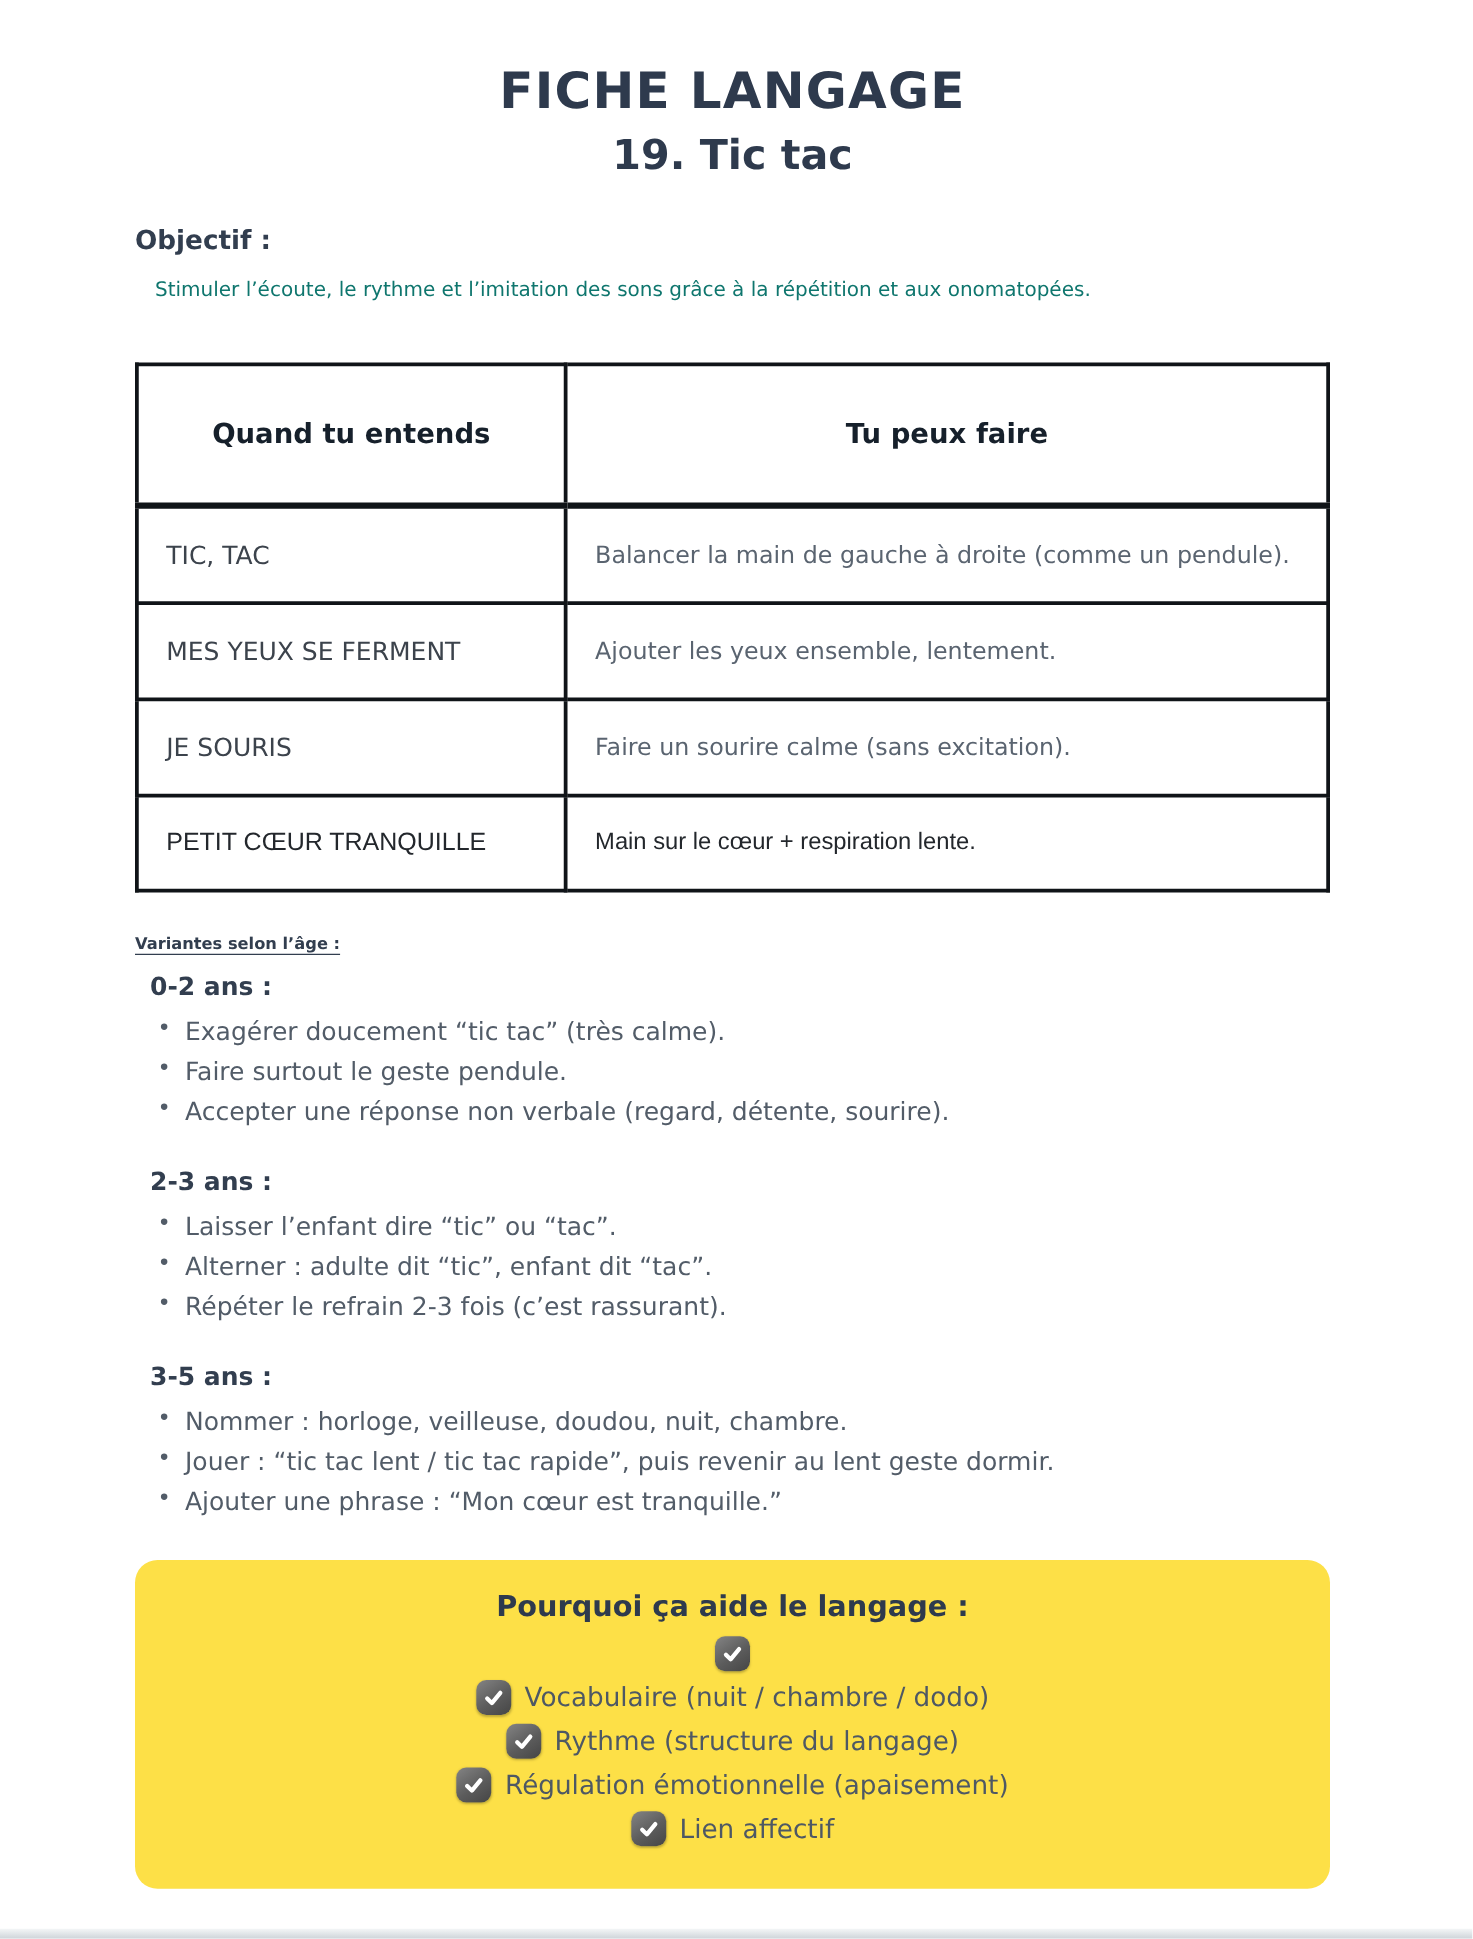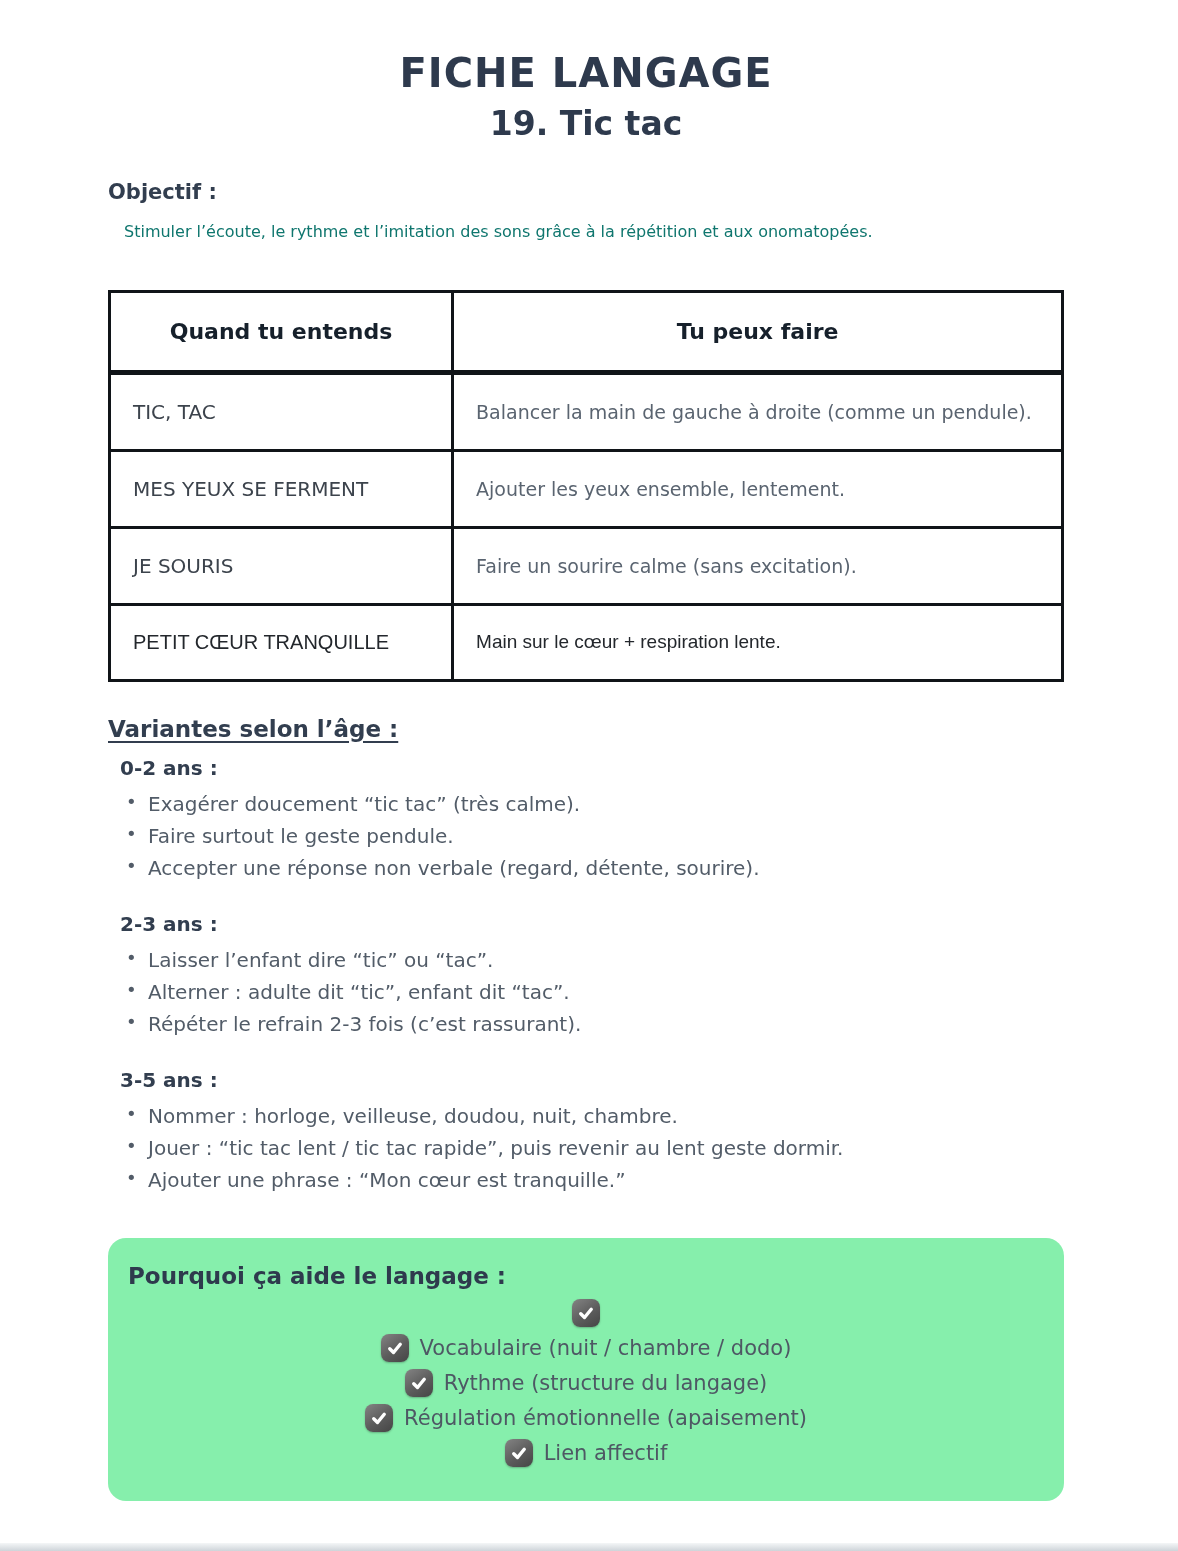--- a/index.html
+++ b/index.html
@@ -60,21 +60,21 @@
     border-collapse: collapse;
     border: 3px solid #101418;
   }
   table.mapping th {
     border: 3px solid #101418;
     border-bottom-width: 5px;
     font-size: 22px;
     font-weight: bold;
     color: #16202b;
     text-align: center;
-    padding: 26px 10px;
+    padding: 42px 10px;
   }
   table.mapping td {
     border: 3px solid #101418;
     padding: 25px 22px;
     vertical-align: middle;
   }
   table.mapping .col-trigger { width: 36%; }
   table.mapping td.cell-trigger {
     font-size: 20px;
     color: #3c434c;
@@ -84,21 +84,21 @@
     color: #5a6470;
   }
   table.mapping tr.alt-font td {
     font-family: "Liberation Sans", sans-serif;
     color: #23272c;
   }
 
   
   .variants { margin-top: 34px; }
   .variants-heading {
-    font-size: 23px;
+    font-size: 13px;
     font-weight: bold;
     color: #323e4f;
     text-decoration: underline;
     text-underline-offset: 4px;
     margin: 0;
   }
   .age-group { margin-top: 14px; }
   .age-group + .age-group { margin-top: 28px; }
   .age-label {
     font-size: 20px;
@@ -122,24 +122,25 @@
     content: "•";
     position: absolute;
     left: 0;
     top: 0;
     color: #525c68;
     font-size: 18px;
   }
 
   
   .benefits-box {
-    margin-top: 42px;
-    background: #86efac;
+    margin-top: 31px;
+    background: #fde047;
     border-radius: 18px;
     padding: 25px 20px 27px 20px;
+    text-align: center;
   }
   .benefits-heading {
     font-size: 23px;
     font-weight: bold;
     color: #2e3a4d;
     margin: 0 0 10px 0;
   }
   .benefit-line {
     display: flex;
     align-items: center;

